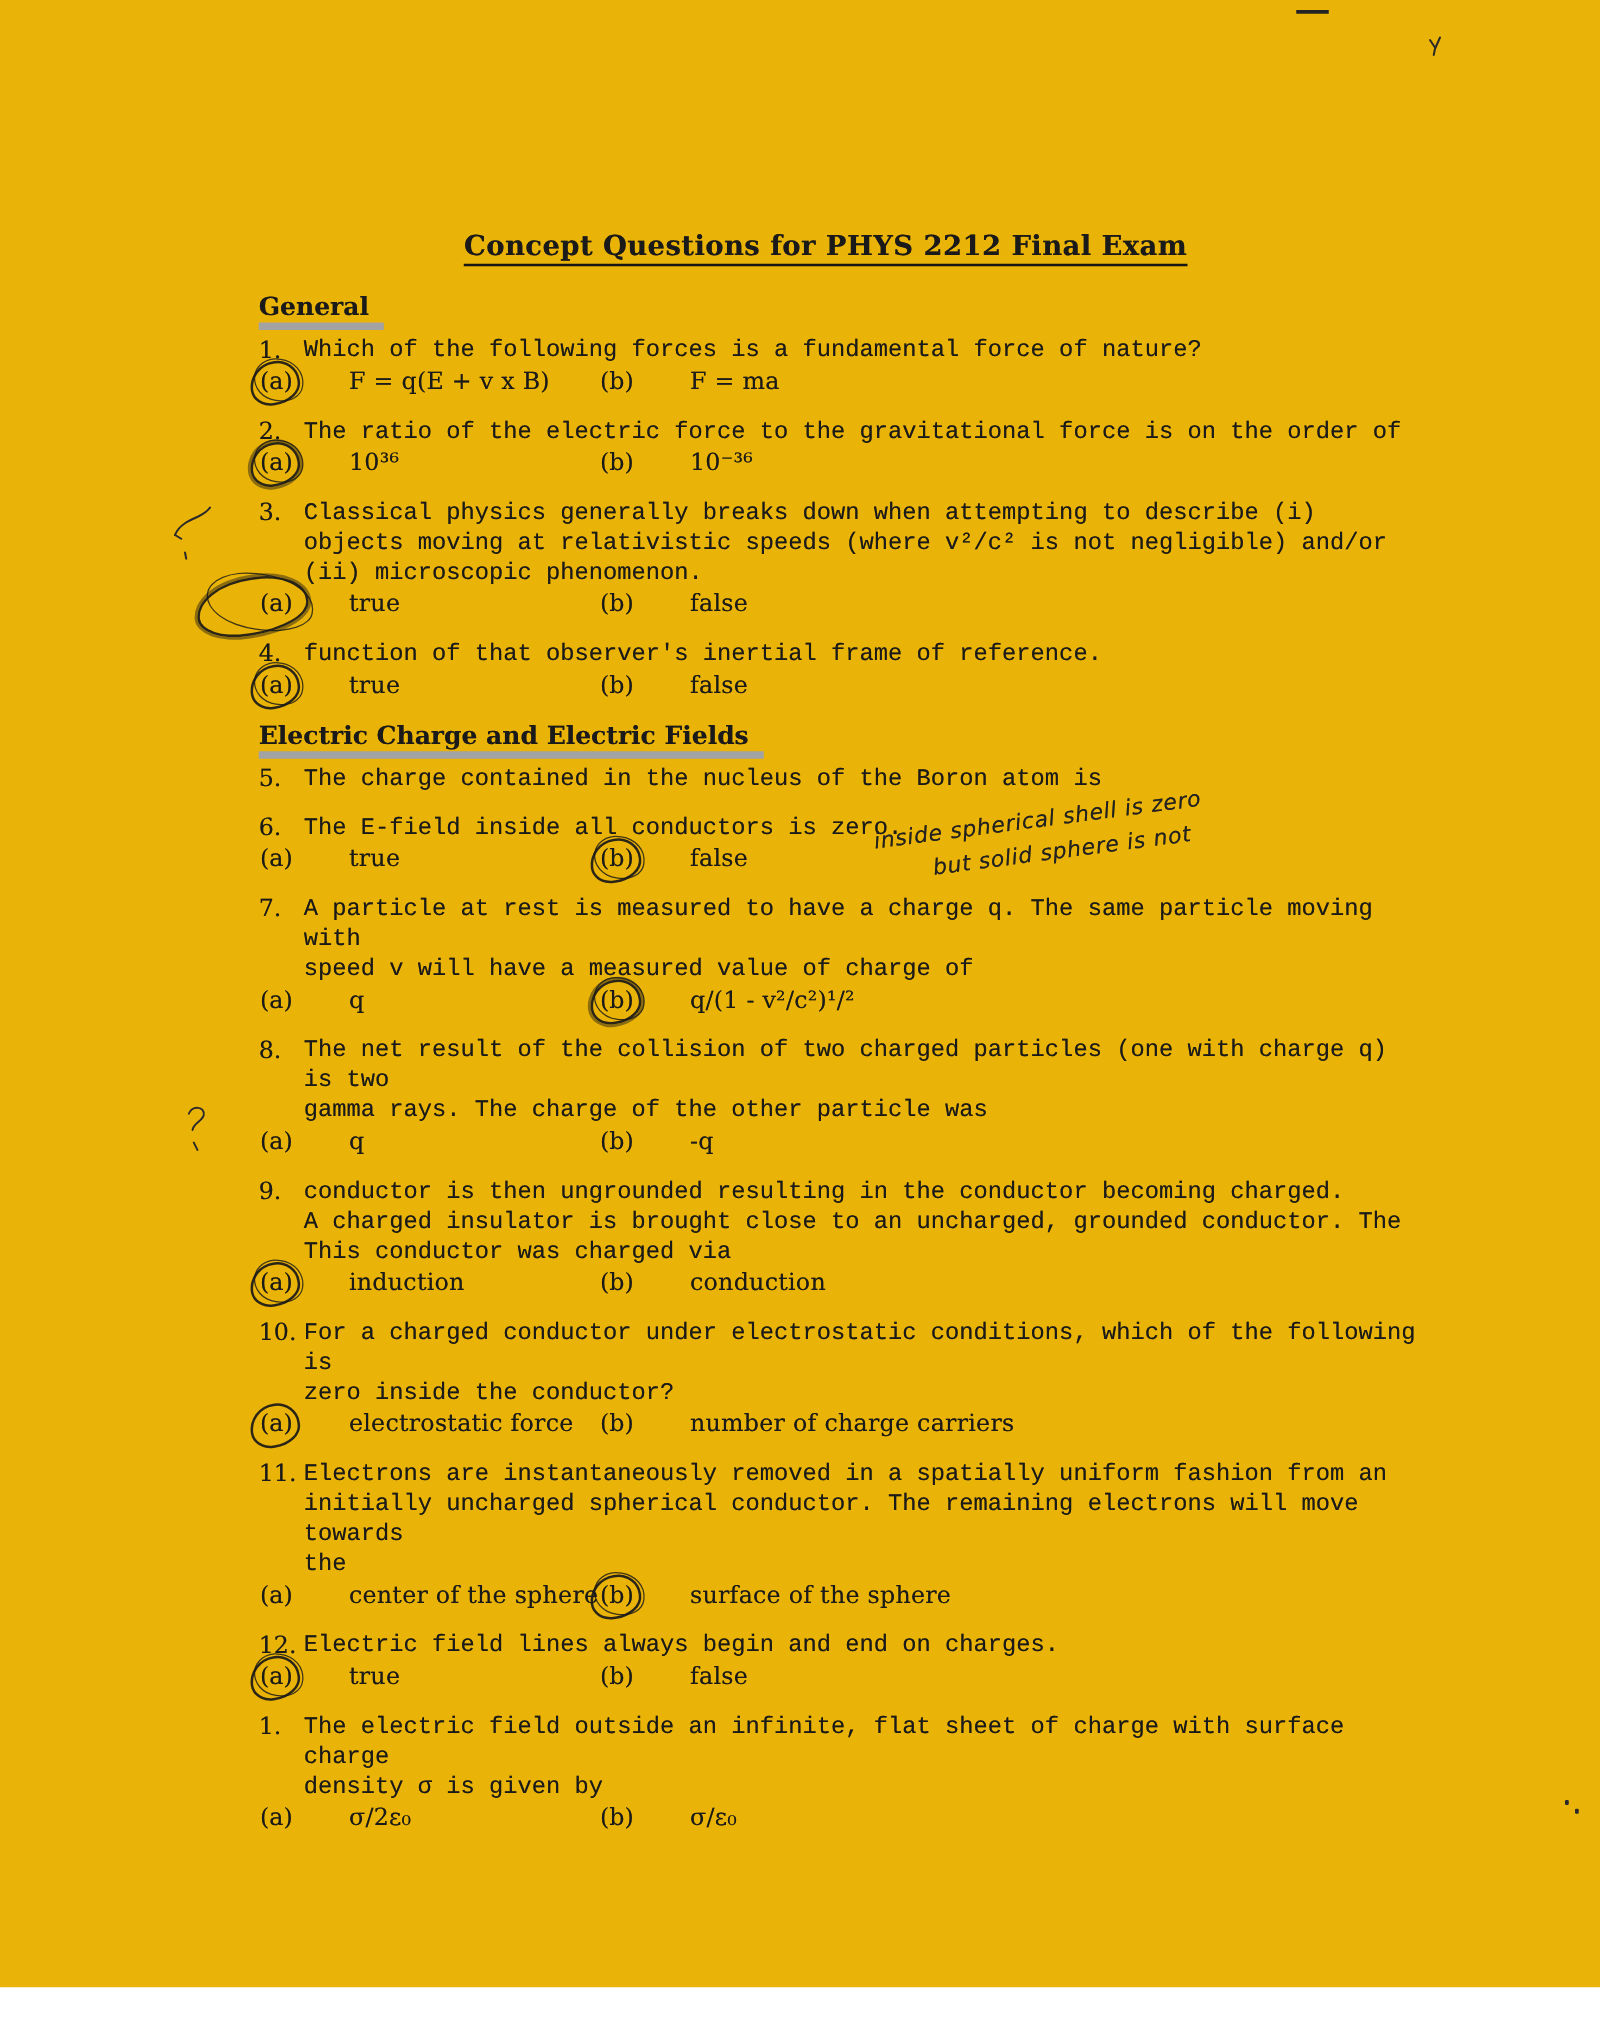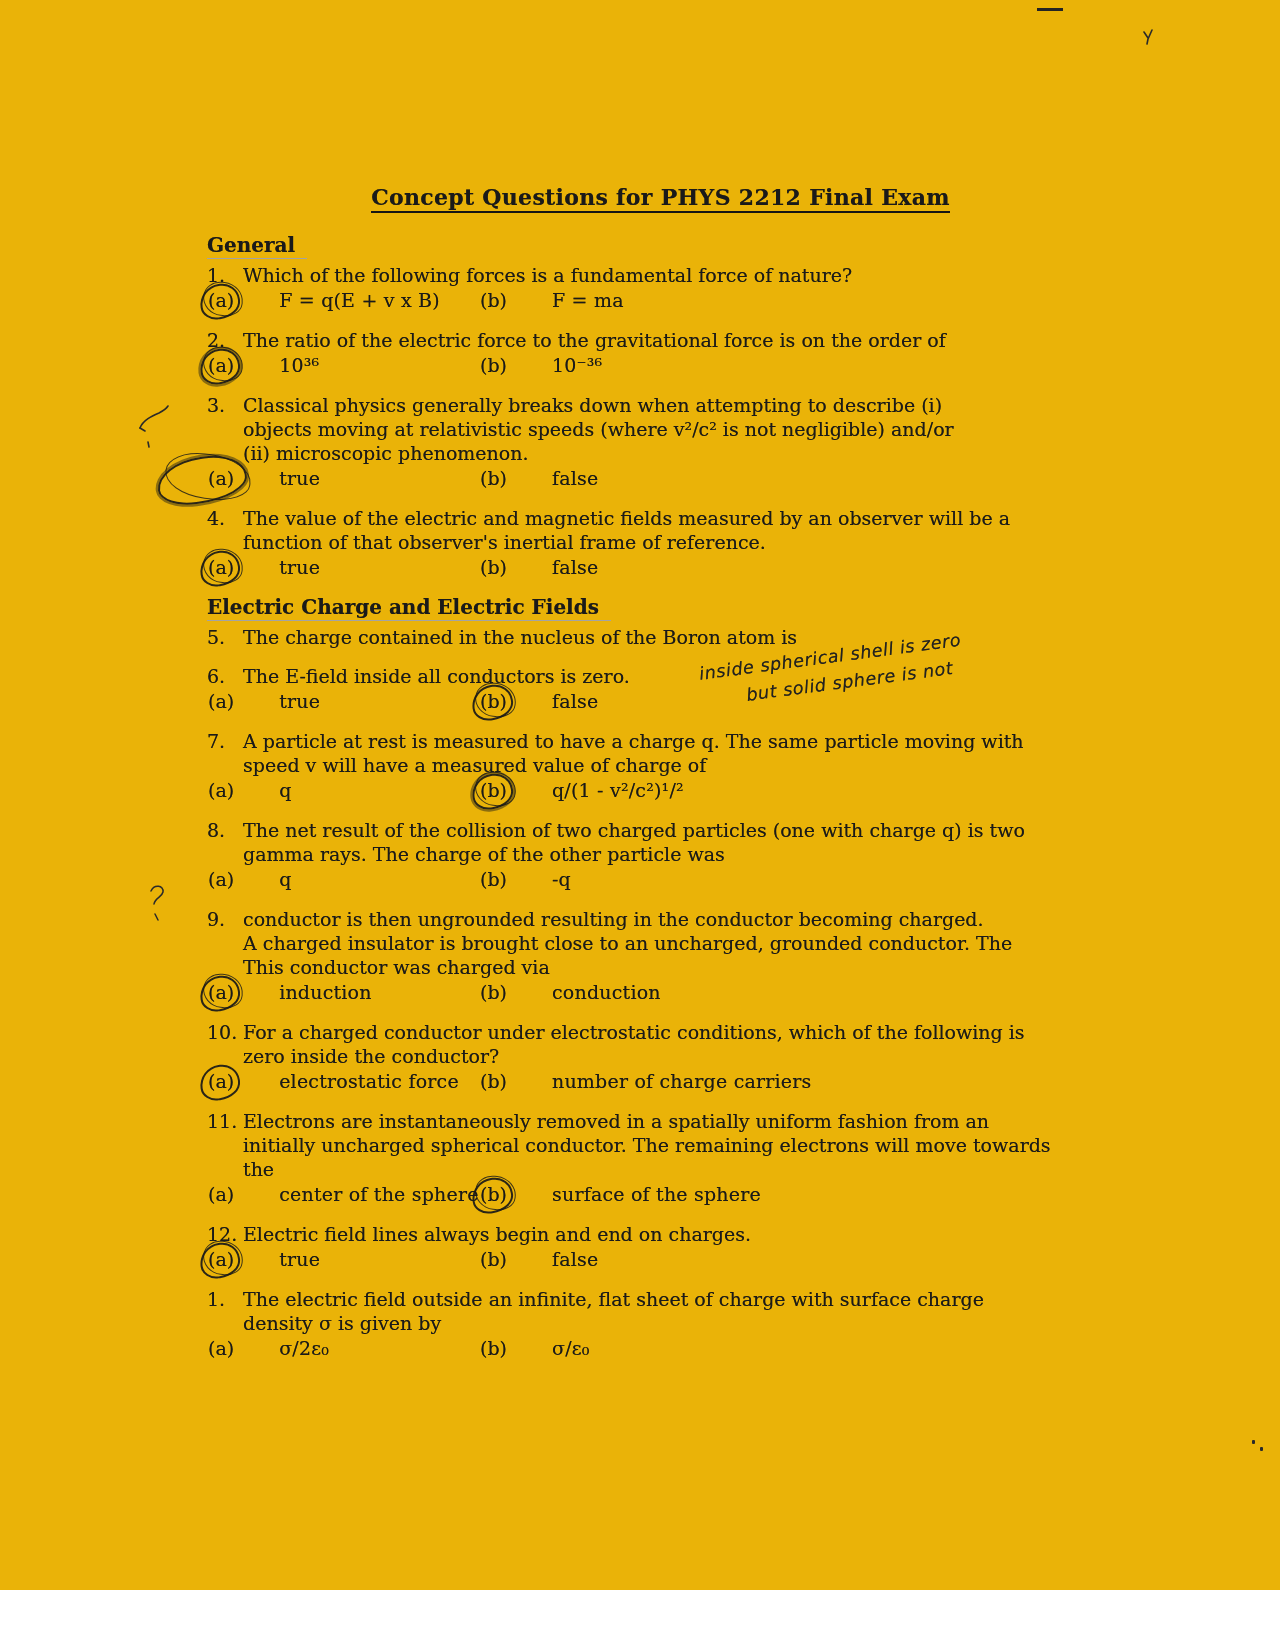--- a/index.html
+++ b/index.html
@@ -17,29 +17,29 @@
   }
   .title-row{width:100%;text-align:center;transform:translateX(-14px);margin-bottom:20px;}
   .doc-title{
     display:inline-block;
     font-size:22px;font-weight:bold;letter-spacing:.3px;
     border-bottom:2.5px solid #151515;padding-bottom:1px;
   }
   .sec-heading{
     display:table;
     font-size:20px;font-weight:bold;
-    border-bottom:1px solid #a3a3a3;
+    border-bottom:6px solid #a3a3a3;
     padding-right:12px;padding-bottom:1px;
     margin:0 0 4px 0;
   }
   .sec-heading.later{margin-top:4px;}
   .question{margin-bottom:15px;}
   .qrow{display:flex;font-size:19px;line-height:24px;}
   .qnum{flex:0 0 36px;}
-  .qtext{flex:1;}
+  .qtext{flex:1;font-family:Liberation Mono, monospace;}
   .answers{display:flex;font-size:19px;line-height:25px;margin-top:1px;align-items:flex-start;}
   .col-a{flex:0 0 272px;}
   .col-b{flex:1;}
   .clabel{position:relative;display:inline-block;padding:0 1px;margin-right:9px;}
   .ctext{letter-spacing:.2px;padding-left:35px;}
   
   .circled::before{
     content:"";position:absolute;left:-7px;right:-5px;top:-4px;bottom:-6px;
     border:2px solid rgba(25,25,25,.92);
     border-radius:54% 46% 58% 42%/62% 52% 48% 42%;
@@ -114,21 +114,20 @@
           </div>
           <div class="answers">
             <div class="col-a"><span class="clabel circled double heavy big">(a)</span><span class="ctext">true</span></div>
             <div class="col-b"><span class="clabel">(b)</span><span class="ctext">false</span></div>
           </div>
         </div>
         <div class="question">
           <div class="qrow">
             <span class="qnum">4.</span>
             <span class="qtext">
-              <div class="qline">The value of the electric and magnetic fields measured by an observer will be a</div>
               <div class="qline">function of that observer's inertial frame of reference.</div>
             </span>
           </div>
           <div class="answers">
             <div class="col-a"><span class="clabel circled double">(a)</span><span class="ctext">true</span></div>
             <div class="col-b"><span class="clabel">(b)</span><span class="ctext">false</span></div>
           </div>
         </div>
         <div class="sec-heading later">Electric Charge and Electric Fields</div>
         <div class="question">

